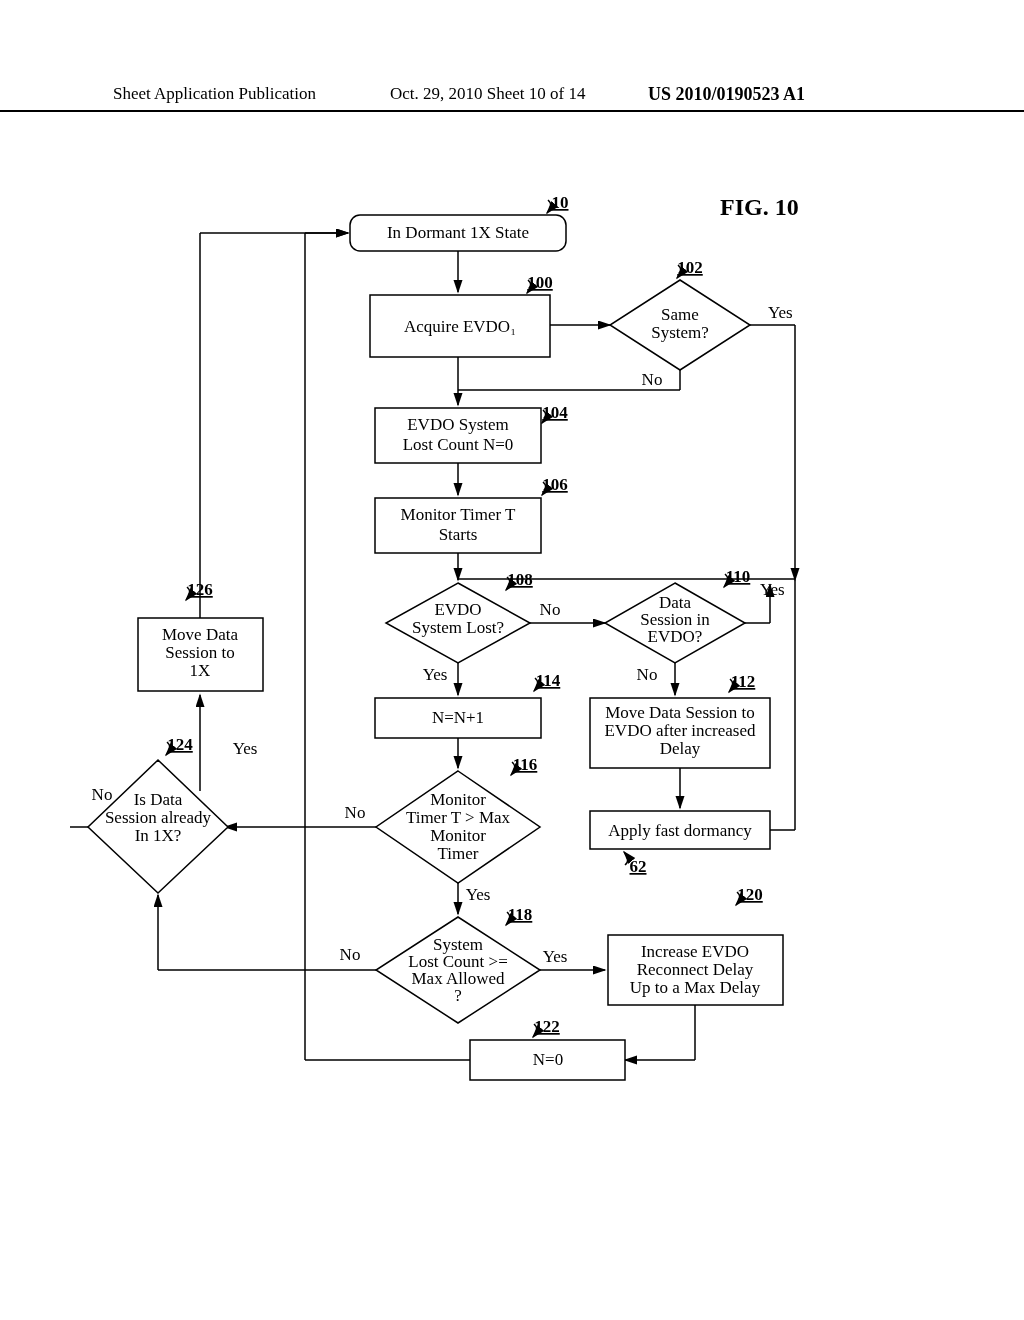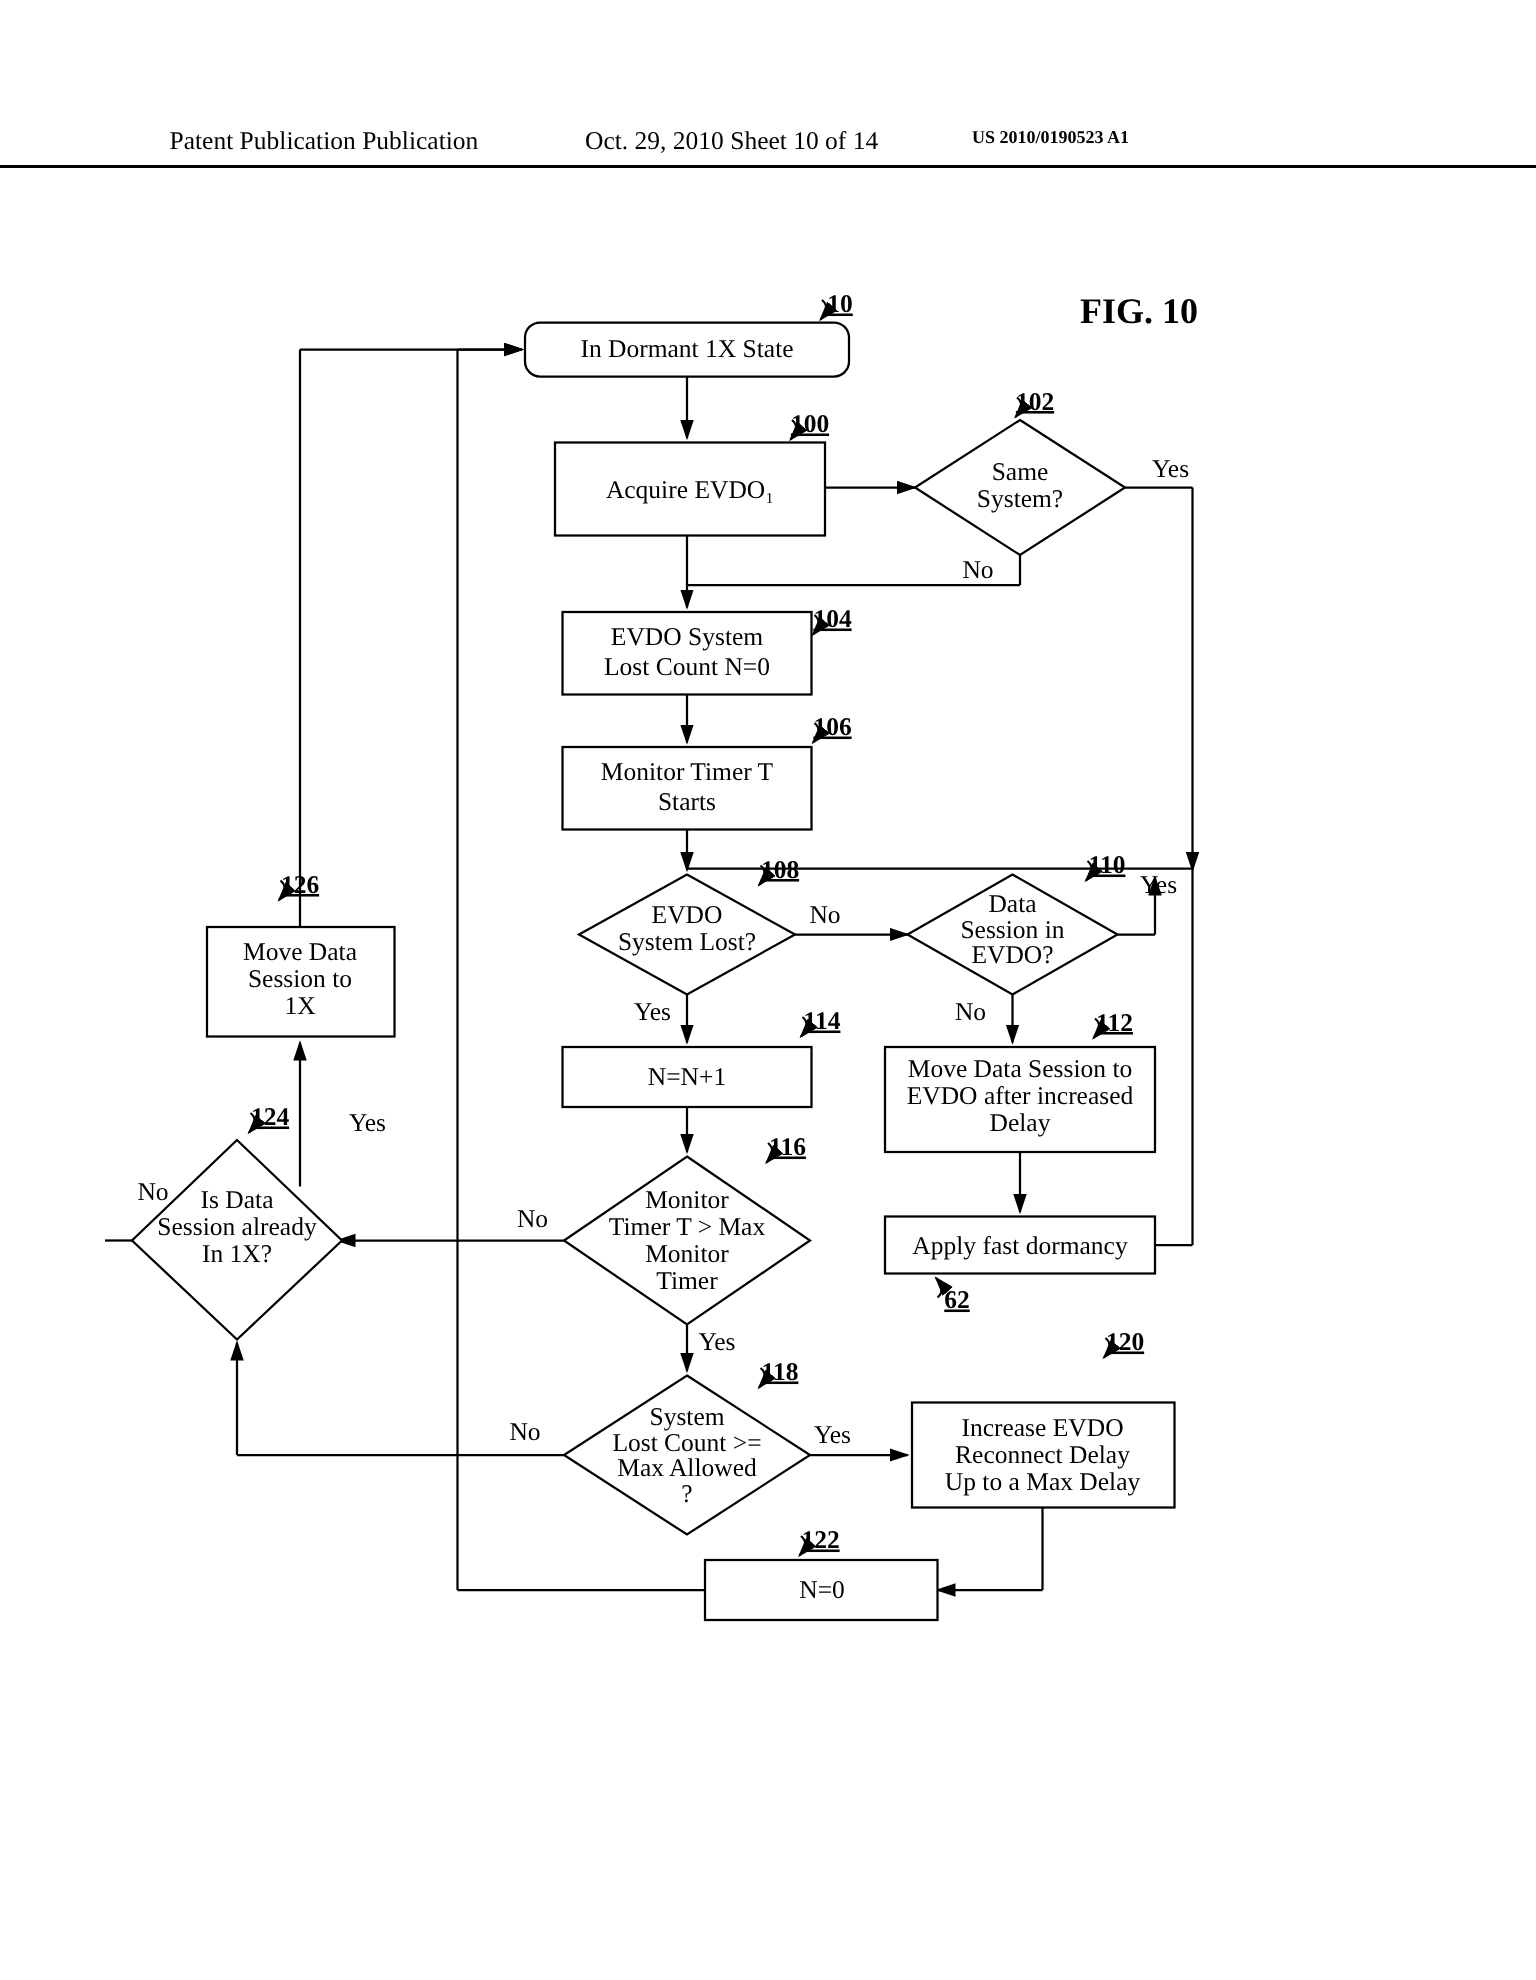--- a/index.html
+++ b/index.html
@@ -1,34 +1,34 @@
 <!DOCTYPE html>
 <html><head>
 <meta charset="utf-8">
 <style>
 body { font-family: "Times New Roman", serif; margin: 0; padding: 0; background: white; }
 .page { width: 1024px; height: 1320px; position: relative; background: white; }
 .header { position: absolute; top: 84px; left: 0; right: 0; height: 26px; border-bottom: 2px solid black; }
 .header-left { position: absolute; left: 113px; font-size: 17px; }
 .header-center { position: absolute; left: 390px; font-size: 17px; }
-.header-right { position: absolute; left: 648px; font-size: 12px; font-weight: bold; }
+.header-right { position: absolute; left: 648px; font-size: 18px; font-weight: bold; }
 svg { position: absolute; top: 160px; left: 50px; }
 .box { stroke: black; stroke-width: 1.5; fill: white; }
 .diamond { stroke: black; stroke-width: 1.5; fill: white; }
 .line { stroke: black; stroke-width: 1.5; fill: none; }
 .txt { font-family: "Times New Roman", serif; font-size: 17px; text-anchor: middle; }
 .txt-left { font-family: "Times New Roman", serif; font-size: 17px; text-anchor: start; }
 .title { font-family: "Times New Roman", serif; font-size: 24px; font-weight: bold; }
 .ref { font-family: "Times New Roman", serif; font-size: 17px; font-weight: bold; text-decoration: underline; text-anchor: middle; }
 </style>
 </head>
 <body>
 <div class="page">
 <div class="header">
-<span class="header-left">Patent Publication Publication</span>
+<span class="header-left">Sheet Application Publication</span>
 <span class="header-center">Oct. 29, 2010  Sheet 10 of 14</span>
 <span class="header-right">US 2010/0190523 A1</span>
 </div>
 
 <svg width="900" height="1100">
 <defs>
 <marker id="ah" markerWidth="10" markerHeight="10" refX="8" refY="3" orient="auto">
 <path d="M0,0 L0,6 L9,3 z" fill="black"></path>
 </marker>
 </defs>

